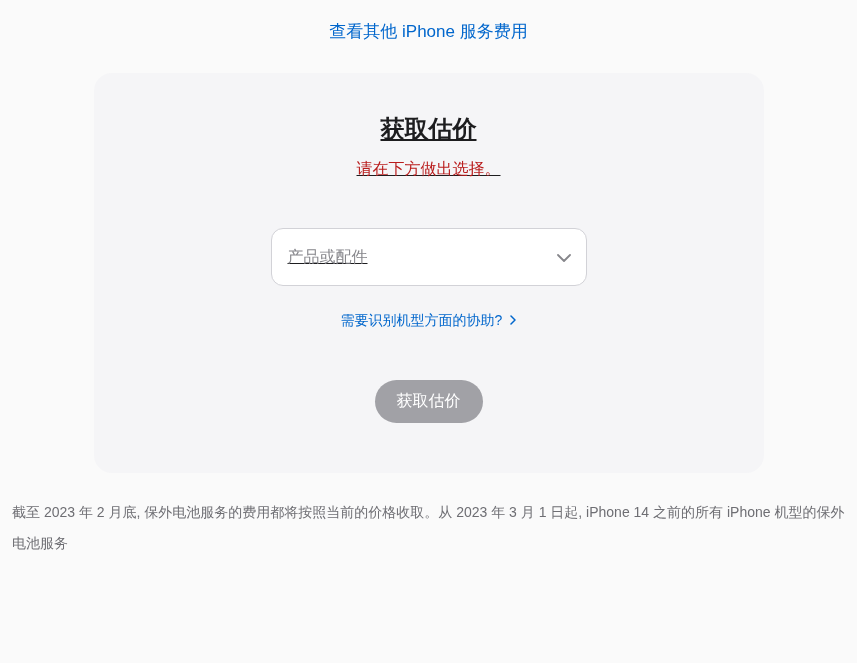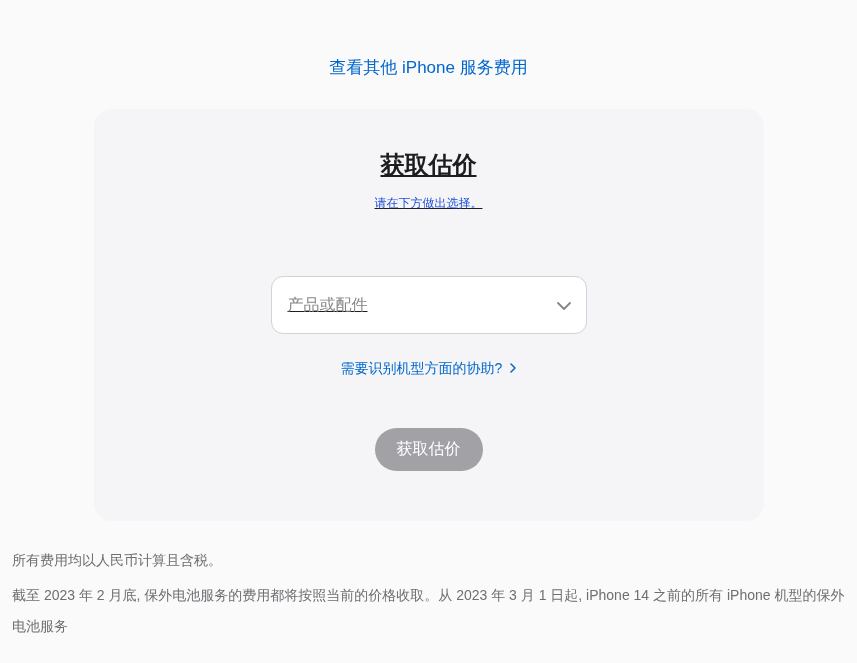--- a/index.html
+++ b/index.html
@@ -13,21 +13,21 @@
       width: 857px;
       height: 663px;
       overflow: hidden;
       color: #1d1d1f;
     }
     .page {
       padding: 0 10px;
     }
     .top-link {
       text-align: center;
-      padding: 56px 0 30px;
+      padding: 20px 0 30px;
     }
     .top-link a {
       color: #0066cc;
       text-decoration: none;
       font-size: 17px;
       font-weight: 400;
     }
     .card {
       background: #f5f5f7;
       border-radius: 18px;
@@ -37,23 +37,23 @@
       text-align: center;
       text-decoration: underline;
     }
     .card h2 {
       font-size: 24px;
       font-weight: 600;
       color: #1d1d1f;
       margin-bottom: 14px;
     }
     .card .subtitle {
-      font-size: 12px;
-      color: #1d4ed8;
-      margin-bottom: 64px;
+      font-size: 16px;
+      color: #b91c1c;
+      margin-bottom: 48px;
     }
     .select-wrap {
       position: relative;
       width: 316px;
       margin: 0 auto 20px;
     }
     .select-field {
       width: 100%;
       height: 58px;
       background: #fff;
@@ -139,18 +139,17 @@
           </svg>
       </span>
     </a>
 
     <div>
       <button class="submit-btn">获取估价</button>
     </div>
   </div>
 
   <div class="notes">
-    <p>所有费用均以人民币计算且含税。</p>
     <p>
       <span>截至 2023 年 2 月底, 保外电池服务的费用都将按照当前的价格收取。从 2023 年 3 月 1 日起, iPhone 14 之前的所有 iPhone 机型的保外电池服务</span>
     </p>
   </div>
 </div>
 
 </body></html>

